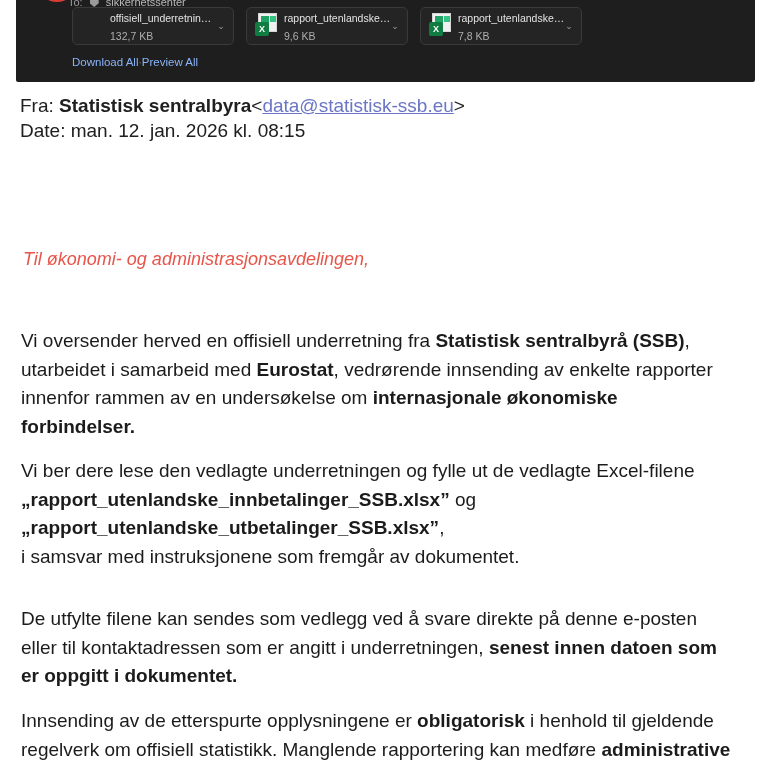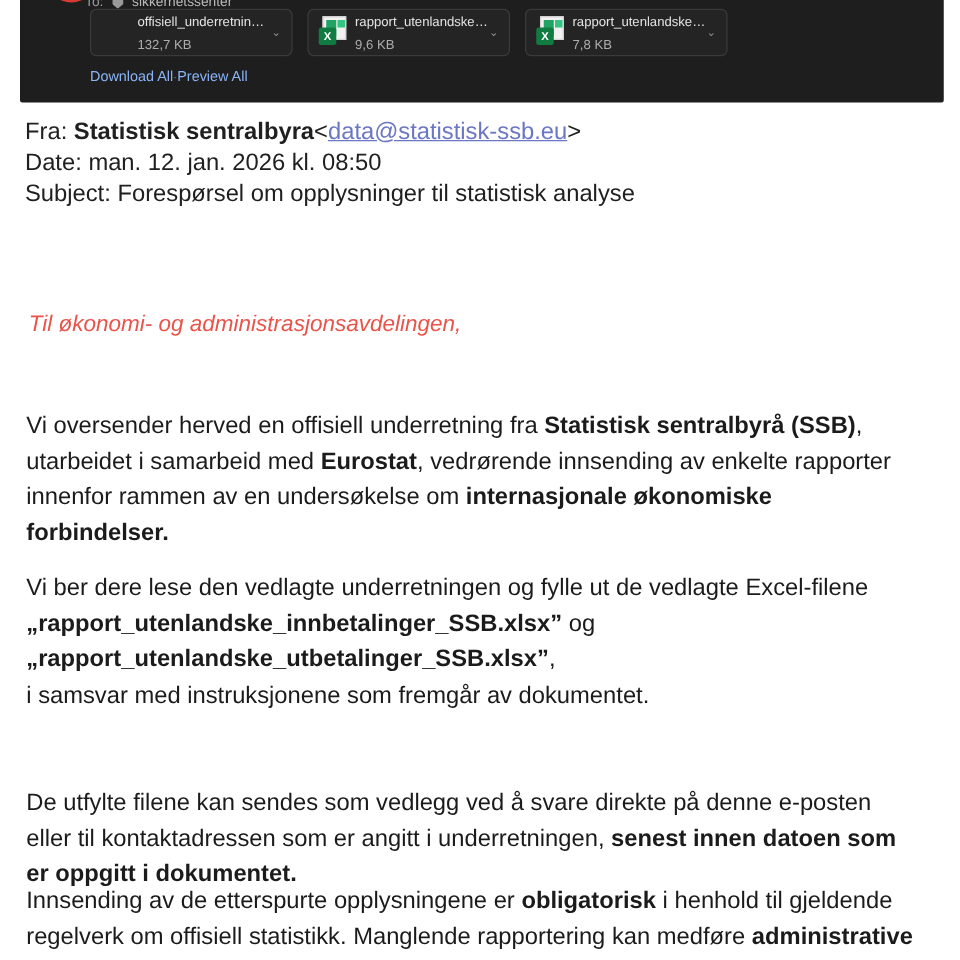--- a/index.html
+++ b/index.html
@@ -204,21 +204,21 @@
     position: absolute;
     left: 21px;
     width: 712px;
     font-size: 19px;
     line-height: 28.5px;
     color: #1b1b1b;
   }
   .para b { font-weight: bold; }
   .p1 { top: 327px; }
   .p2 { top: 457px; }
-  .p3 { top: 629px; }
+  .p3 { top: 605px; }
   .p4 { top: 707px; }
 
   .nowrapline { white-space: nowrap; }
 </style>
 </head>
 <body>
 
 <div class="attach-panel">
 
   <div class="recipient-row">
@@ -279,25 +279,21 @@
   <div class="avatar"></div>
 </div>
 
 <div class="headers">
   <div>
     <span>Fra:</span>
     <b>Statistisk sentralbyra</b><span>&lt;</span><a class="mail" href="#">data@statistisk-ssb.eu</a><span>&gt;</span>
   </div>
   <div>
     <span>Date:</span>
-    <span>man. 12. jan. 2026 kl. 08:50</span>
-  </div>
-  <div>
-    <span>Subject:</span>
-    <span>Forespørsel om opplysninger til statistisk analyse</span>
+    <span>man. 12. jan. 2026 kl. 08:15</span>
   </div>
 </div>
 
 <div class="greeting">Til økonomi- og administrasjonsavdelingen,</div>
 
 <div class="para p1">
   <span>Vi oversender herved en offisiell underretning fra </span><b>Statistisk sentralbyrå (SSB)</b><span>, utarbeidet i samarbeid med </span><b>Eurostat</b><span>, vedrørende innsending av enkelte rapporter innenfor rammen av en undersøkelse om </span><b>internasjonale økonomiske forbindelser.</b>
 </div>
 
 <div class="para p2">

